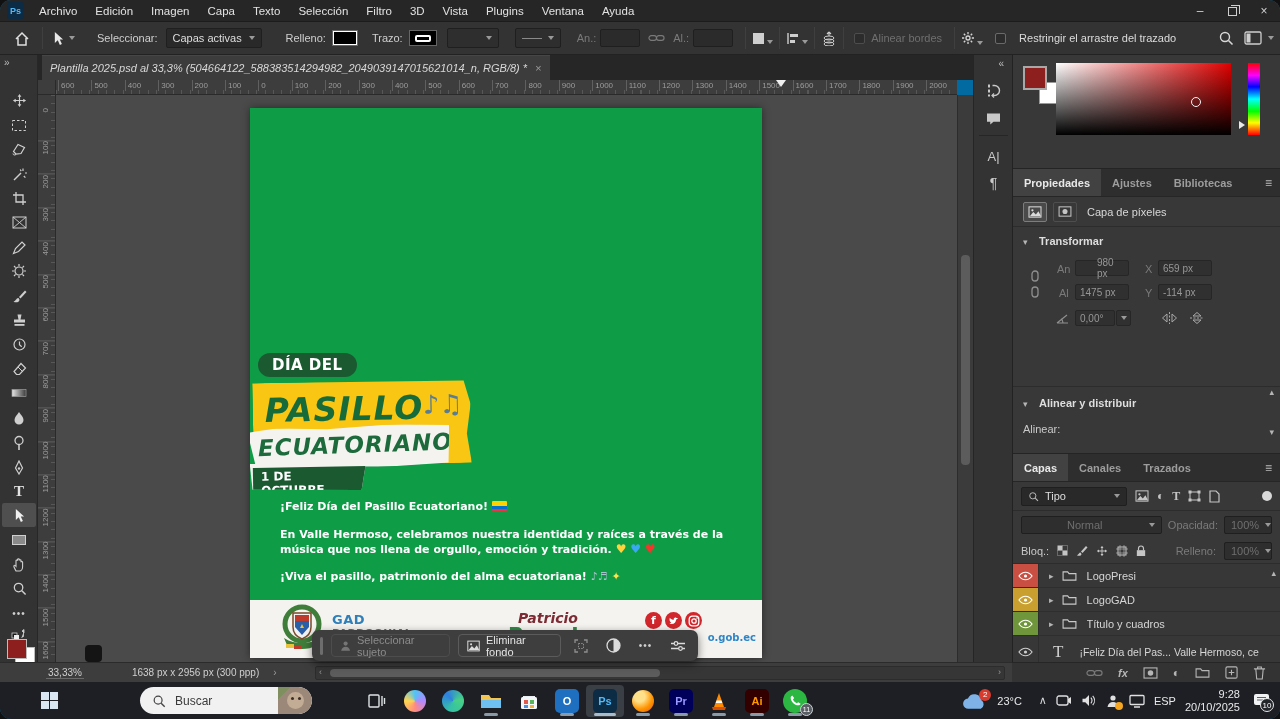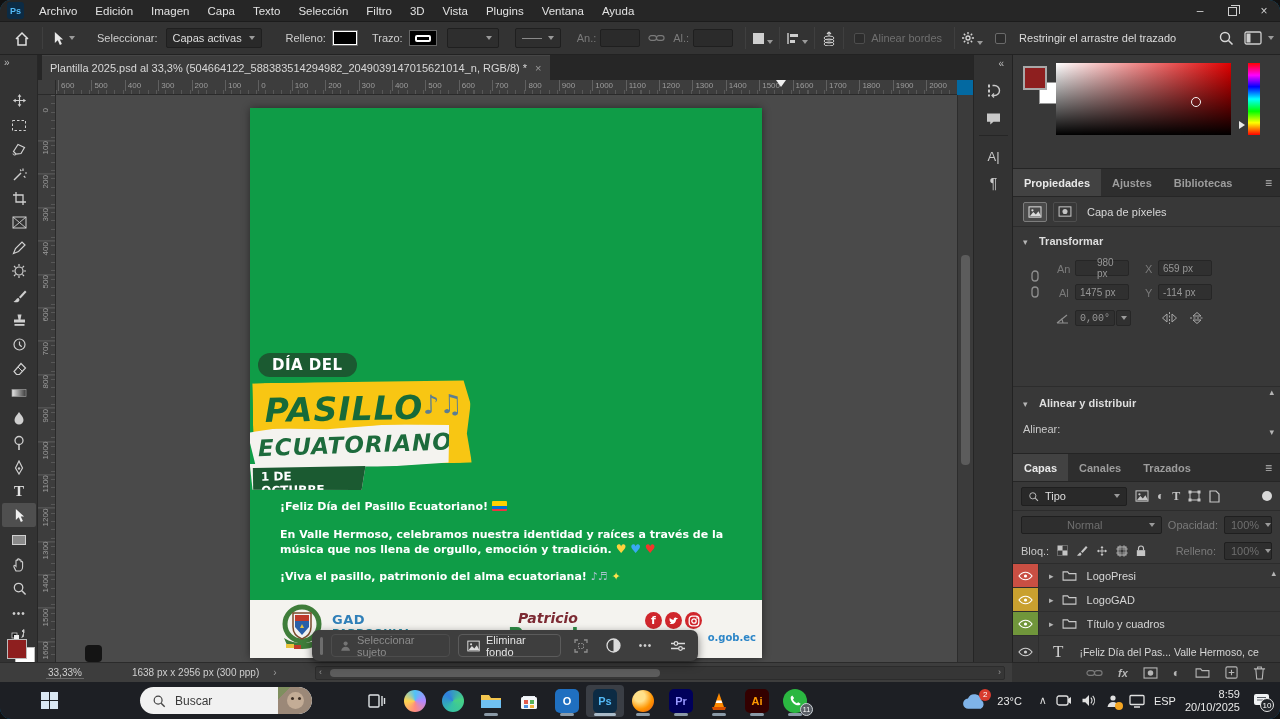--- a/index.html
+++ b/index.html
@@ -22,21 +22,21 @@
   .optionsbar{left:0;top:22px;width:1280px;height:33px;background:#333333;border-bottom:1px solid #222;display:flex;align-items:center;font-size:11px;color:#cfcfcf;}
   .sep{width:1px;height:22px;background:#262626;border-right:1px solid #3f3f3f;margin:0 6px;}
   .dd{height:20px;background:#292929;border:1px solid #1f1f1f;border-radius:2px;display:flex;align-items:center;padding:0 6px;gap:6px;color:#dedede;}
   .dd.dis{color:#6f6f6f;background:#2e2e2e;}
   .field{height:18px;background:#2b2b2b;border:1px solid #1f1f1f;border-radius:2px;}
   .lbl-dis{color:#7a7a7a;}
   .chk{width:11px;height:11px;border:1px solid #6a6a6a;background:#2c2c2c;border-radius:2px;}
   .chk.dis{border-color:#4d4d4d;}
   
   .tabbar{left:38px;top:55px;width:935px;height:25px;background:#262626;display:flex;}
-  .doctab{margin-left:4px;height:25px;background:#3c3c3c;display:flex;align-items:center;padding:0 8px;font-size:11px;color:#d8d8d8;gap:8px;border-top:1px solid #464646;}
+  .doctab{margin-left:4px;height:25px;background:#3c3c3c;display:flex;align-items:center;padding:0 8px;font-size:11px;color:#d8d8d8;gap:8px;border-top:1px solid #464646;font-style:italic;}
   .doctab .x{color:#9a9a9a;font-size:11px;}
   
   .hruler{left:56px;top:80px;width:901px;height:15px;background:#3d3d3d;border-bottom:1px solid #2a2a2a;overflow:hidden;}
   .hruler .cells{display:flex;padding-left:2px;}
   .hruler .cells span{display:inline-block;width:33.4px;flex:0 0 33.4px;font-size:8px;color:#9c9c9c;border-left:1px solid #606060;padding-left:2px;line-height:11px;}
   .hticks{position:absolute;left:0;bottom:0;width:100%;height:4px;background:repeating-linear-gradient(to right,#575757 0 1px,transparent 1px 8.35px);}
   .rcorner{left:38px;top:80px;width:18px;height:15px;background:#3d3d3d;border-right:1px solid #2a2a2a;border-bottom:1px solid #2a2a2a;}
   .vruler{left:38px;top:95px;width:18px;height:567px;background:#3d3d3d;border-right:1px solid #2a2a2a;overflow:hidden;}
   .vruler .cells{display:flex;flex-direction:column;padding-top:13px;}
   .vruler .cells span{height:33.4px;flex:0 0 33.4px;font-size:8px;color:#9c9c9c;border-top:1px solid #606060;writing-mode:vertical-rl;transform:rotate(180deg);text-align:right;padding-top:2px;line-height:16px;}
@@ -691,21 +691,21 @@
         <span class="tfield" style="position:absolute;left:62px;top:57px;width:54px;">
             <span>1475 px</span>
           </span>
         <span class="lbl-dis" style="position:absolute;left:132px;top:60px;">Y</span>
         <span class="tfield" style="position:absolute;left:145px;top:57px;width:54px;">
             <span>-114 px</span>
           </span>
         <svg style="position: absolute;left:42px;top:86px;" width="15" height="12" viewBox="0 0 15 12">
             <path d="M2 10L12 2M2 10h11M8 10a6 6 0 00-1.8-4.3" fill="none" stroke="#8f8f8f" stroke-width="1.2"></path>
           </svg>
-        <span class="tfield" style="position:absolute;left:62px;top:83px;width:40px;font-family:Liberation Mono, monospace;">
+        <span class="tfield" style="position:absolute;left:62px;top:83px;width:40px;">
             <span>0,00°</span>
           </span>
         <span class="tfield ico" style="position:absolute;left:103px;top:83px;width:15px;">
             <span class="caret"></span>
           </span>
         <svg style="position:absolute;left:148px;top:84px;" width="17" height="14" viewBox="0 0 17 14">
             <path d="M8.5 1v12" stroke="#a8a8a8" stroke-dasharray="2 1.5"></path>
             <path d="M6 3L1.5 7 6 11zM11 3l4.5 4L11 11z" fill="none" stroke="#a8a8a8"></path>
           </svg>
         <svg style="position:absolute;left:176px;top:84px;" width="16" height="14" viewBox="0 0 16 14">
@@ -1033,21 +1033,21 @@
           </svg>
         <span style="position:absolute;right:-3px;bottom:-2px;width:8px;height:8px;border-radius:50%;background:#f5a623;"></span>
       </span>
       <span class="ico">
           <svg width="16" height="14" style="color:#e0e0e0">
             <use href="#i-monitor"></use>
           </svg>
         </span>
       <span>ESP</span>
       <span style="text-align:right;line-height:13px;">
-        <span>8:59</span><br>
+        <span>9:28</span><br>
         <span>20/10/2025</span>
       </span>
       <span class="ico" style="position:relative;margin-left:4px;">
         <svg width="17" height="15">
             <rect x="1" y="1" width="15" height="11" rx="2" fill="#f0f2f4"></rect>
             <path d="M4 4.5h9M4 7h6" stroke="#5a5f66" stroke-width="1.2"></path>
           </svg>
         <span style="position:absolute;right:-4px;bottom:-4px;width:14px;height:14px;border-radius:50%;border:1px solid #e8e8e8;background:#23262b;color:#fff;font-size:8px;display:flex;align-items:center;justify-content:center;">10</span>
       </span>
     </div>

